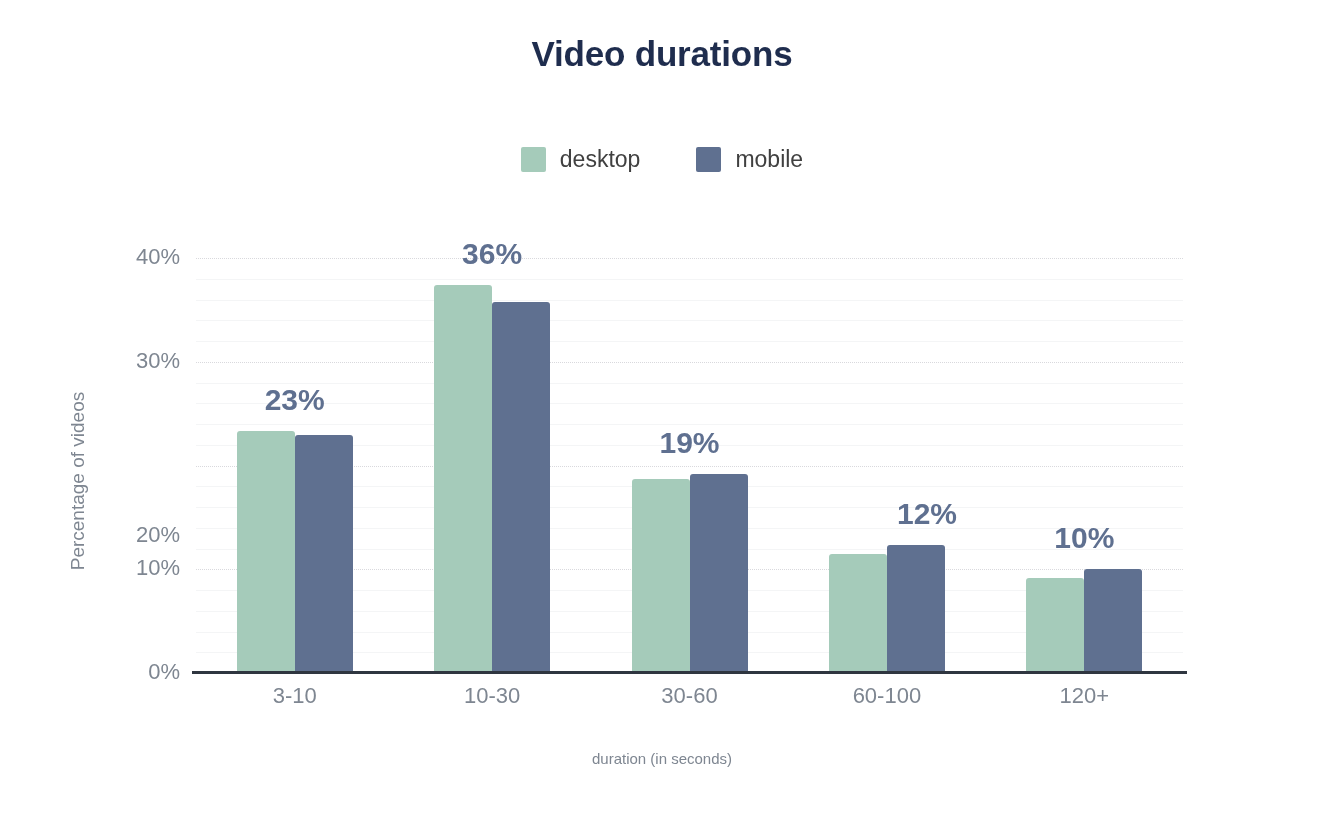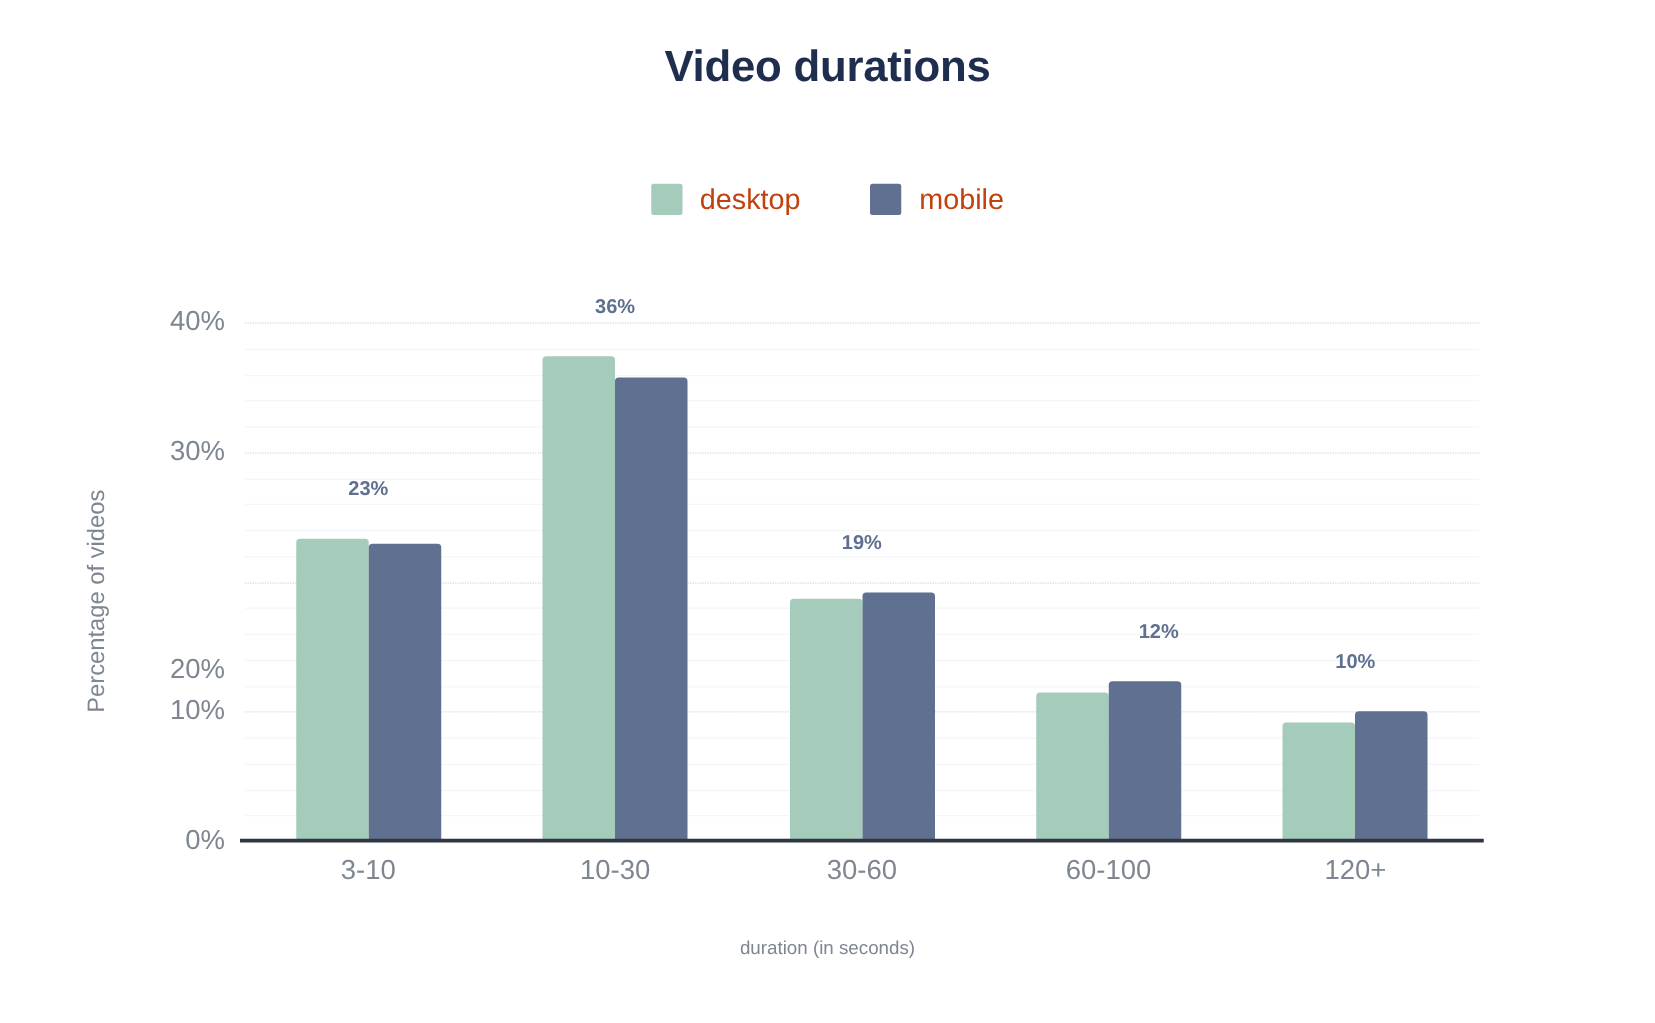--- a/index.html
+++ b/index.html
@@ -59,21 +59,21 @@
     gap: 14px;
   }
   .legend-swatch {
     width: 25px;
     height: 25px;
     border-radius: 2px;
     display: block;
   }
   .legend-label {
     font-size: 23px;
-    color: #c2410c;
+    color: #404040;
   }
 
   
   
   #plot {
     position: absolute;
     left: 196px;
     top: 250px;
     width: 987px;
     height: 423px;
@@ -110,21 +110,21 @@
   }
   .bar {
     width: 58px;
     border-radius: 3px 3px 0 0;
   }
   .bar.desktop { background: #a5cbba; }
   .bar.mobile  { background: #5f7090; }
 
   .bar-value-label {
     position: absolute;
-    font-size: 16px;
+    font-size: 30px;
     font-weight: bold;
     color: #5f7090;
     white-space: nowrap;
     text-align: center;
   }
 
   
   .ytick {
     position: absolute;
     right: 1140px; 

